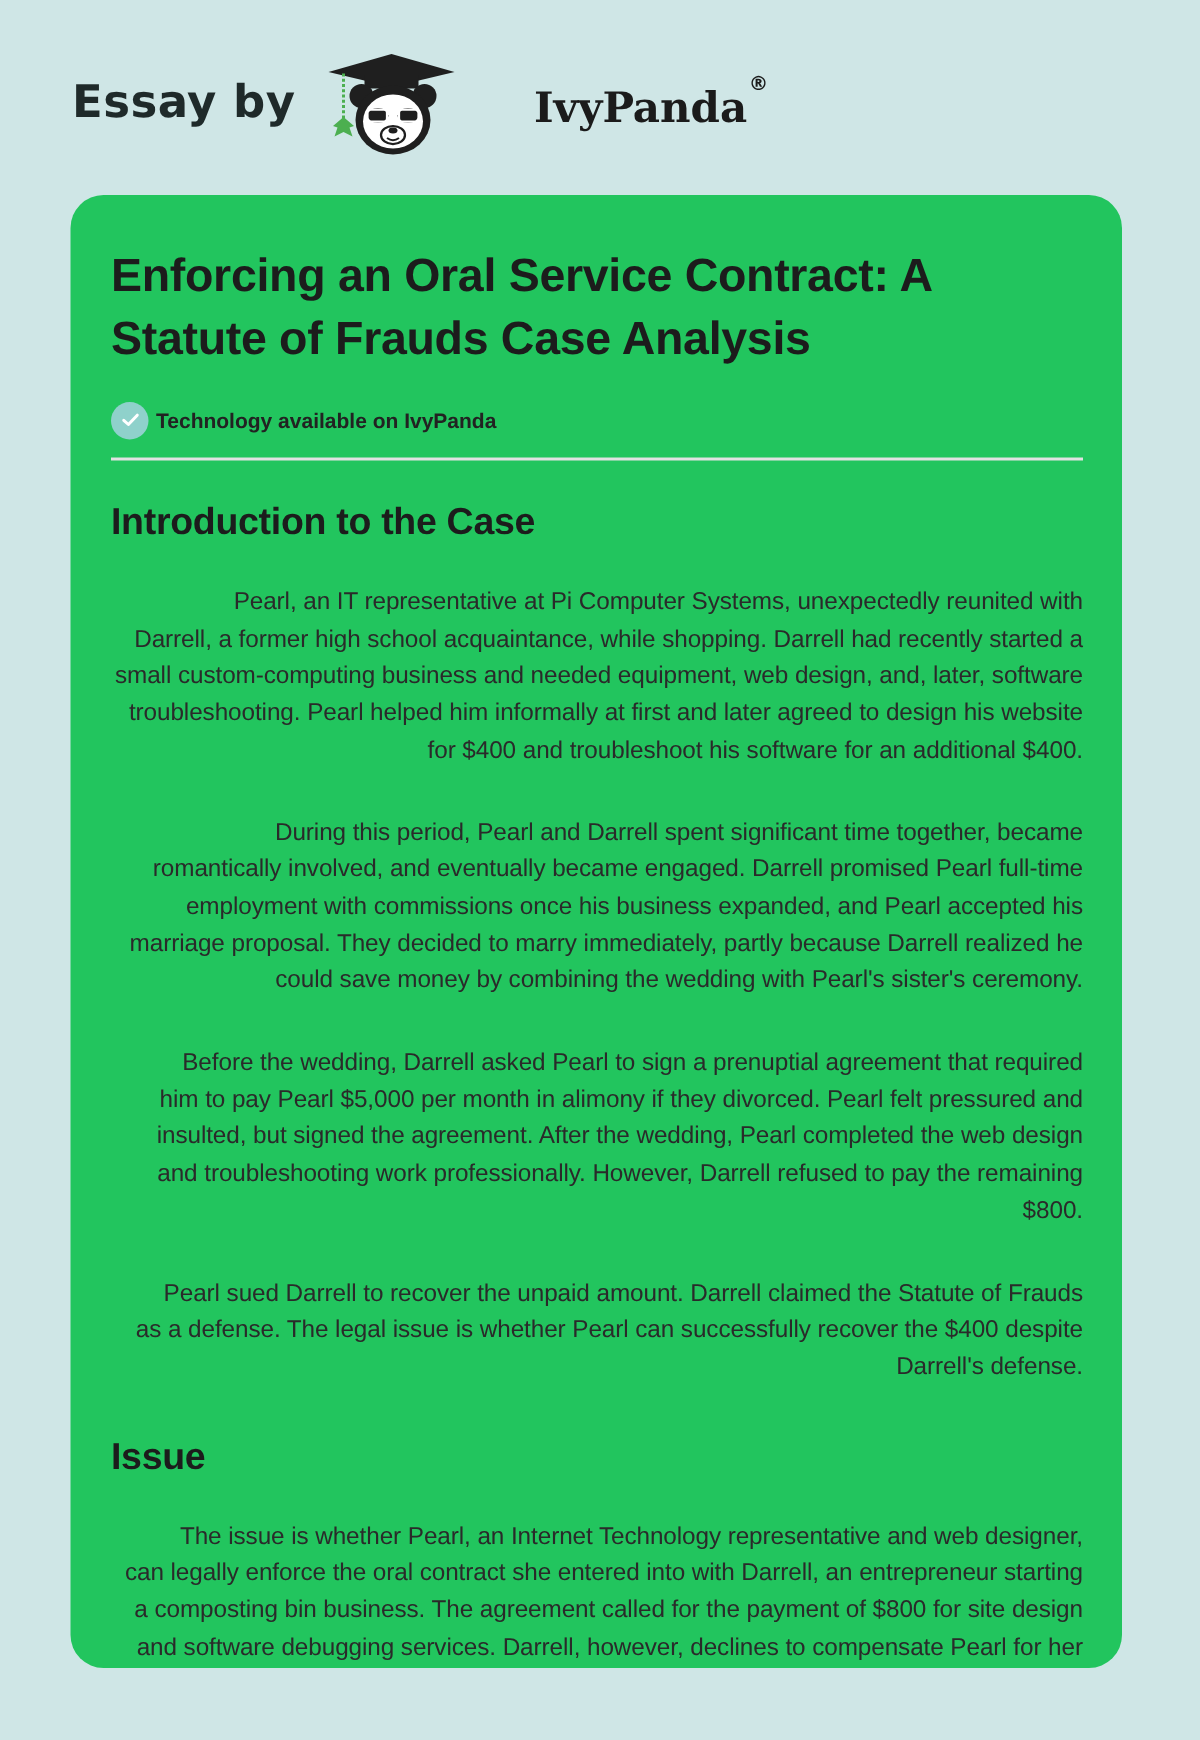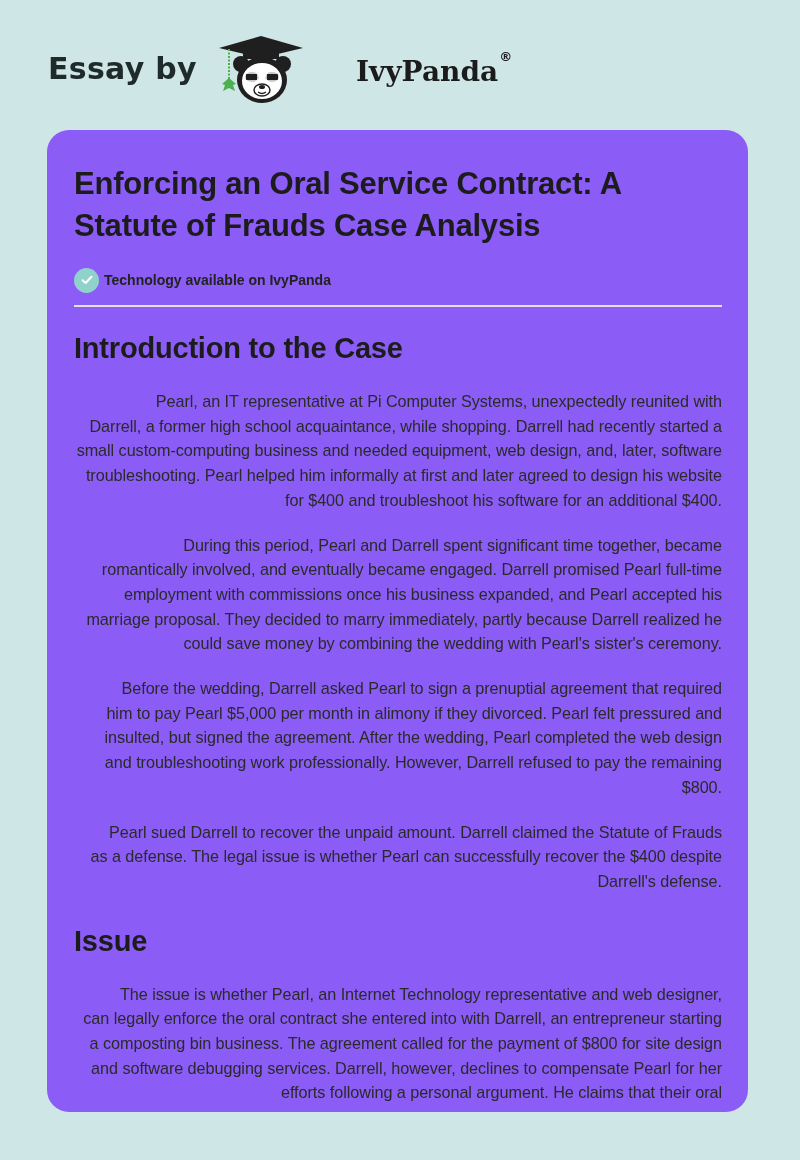--- a/index.html
+++ b/index.html
@@ -56,21 +56,21 @@
     margin-left: 1px;
   }
 
   
   .card {
     position: absolute;
     left: 47px;
     top: 130px;
     width: 701px;
     height: 982px;
-    background: #8b5cf6;
+    background: #22c55e;
     border-radius: 22px;
     overflow: hidden;
   }
   .card-inner {
     position: absolute;
     left: 27px;
     top: 33px;
     width: 648px;
   }
 
@@ -106,38 +106,38 @@
   }
 
   .divider {
     height: 2px;
     background: #e2e2e2;
     margin-top: 12px;
   }
 
   .section-heading {
     font-weight: bold;
-    font-size: 29px;
+    font-size: 25px;
     line-height: 34px;
     color: #1c1c1c;
     letter-spacing: -0.2px;
   }
   .h-intro { margin-top: 24px; }
   .h-issue { margin-top: 30px; }
 
   .para {
     font-size: 16.2px;
     line-height: 24.7px;
     color: #2a2a2a;
     text-indent: 30px;
     letter-spacing: -0.05px;
     text-align: right;
   }
   .p-first { margin-top: 24px; }
-  .p-next { margin-top: 20px; }
+  .p-next { margin-top: 30px; }
 </style>
 </head>
 <body>
 
 <header class="brand">
   <span class="brand-prefix">Essay by</span>
   <span class="brand-logo">
     <svg width="88" height="72" viewBox="0 0 88 72">
 
       <polygon points="44,2 86,14 44,24 2,14" fill="#1f1f1f"></polygon>

